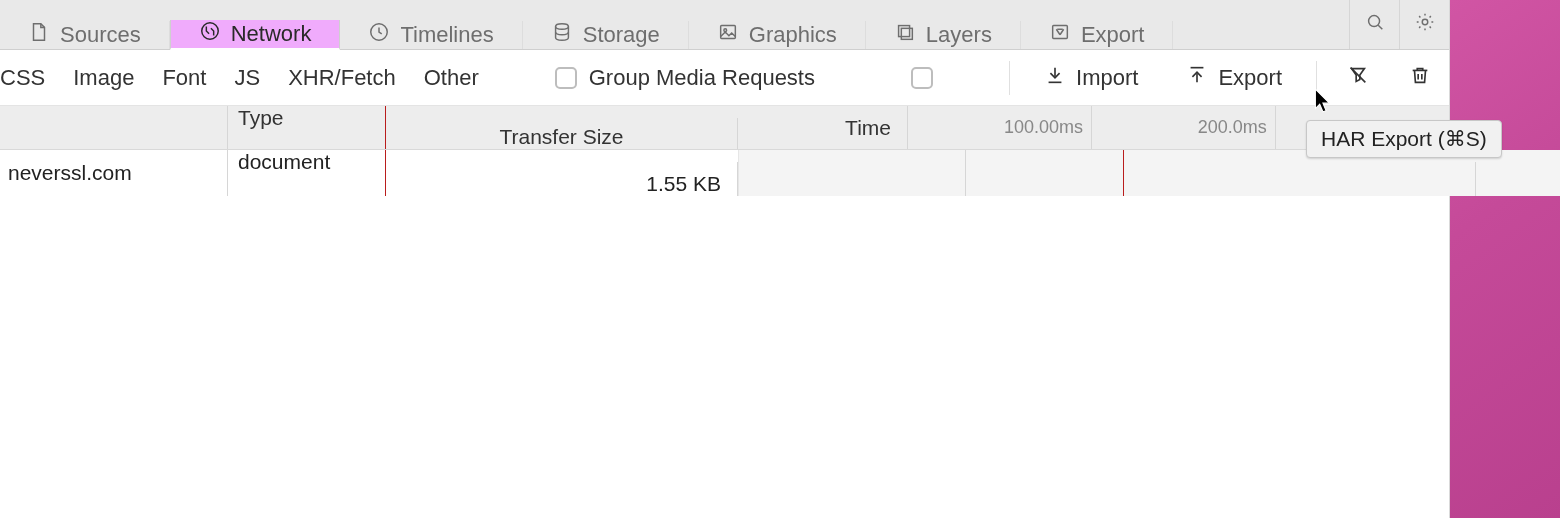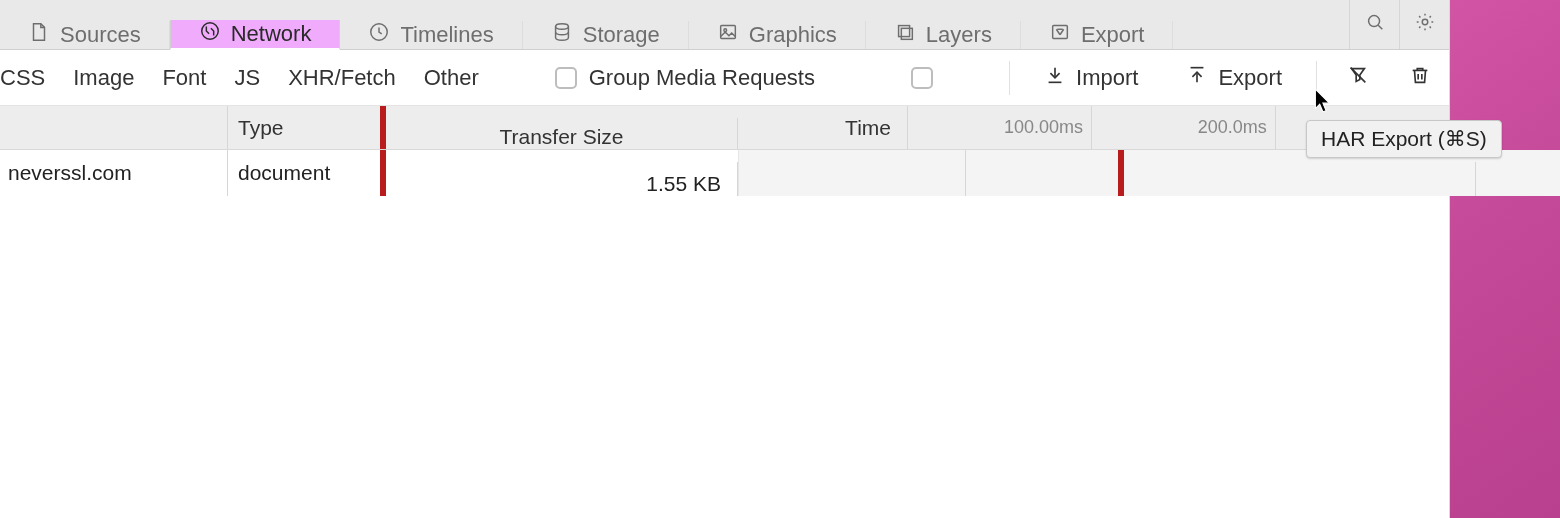--- a/index.html
+++ b/index.html
@@ -88,21 +88,21 @@
 
   
   .thead {
     display: flex;
     height: 44px;
     background: #ededed;
     border-bottom: 1px solid #d9d9d9;
     color: #333; font-size: 21px;
   }
   .col-name   { width: 228px; display:flex; align-items:center; padding-left: 8px; border-right:1px solid #d6d6d6;}
-  .col-type   { width: 158px; display:flex; align-items:center; padding-left: 10px; border-right:6px solid #b91c1c;}
+  .col-type   { width: 158px; display:flex; padding-left: 10px; border-right:1px solid #b91c1c;}
   .col-size   { width: 352px; display:flex; align-items:flex-end; justify-content:center; border-right:1px solid #d6d6d6;margin-top:12px;}
   .col-time   { width: 170px; display:flex; align-items:center; justify-content:flex-end; padding-right: 16px; border-right:1px solid #d6d6d6;}
   .col-tl     { flex: 1; position: relative; }
 
   .thead .tick {
     position: absolute; top: 0; bottom: 0;
     display: flex; align-items: center; justify-content: flex-end;
     padding-right: 8px;
     color: #888; font-size: 18px;
     border-right: 1px solid #d6d6d6;

